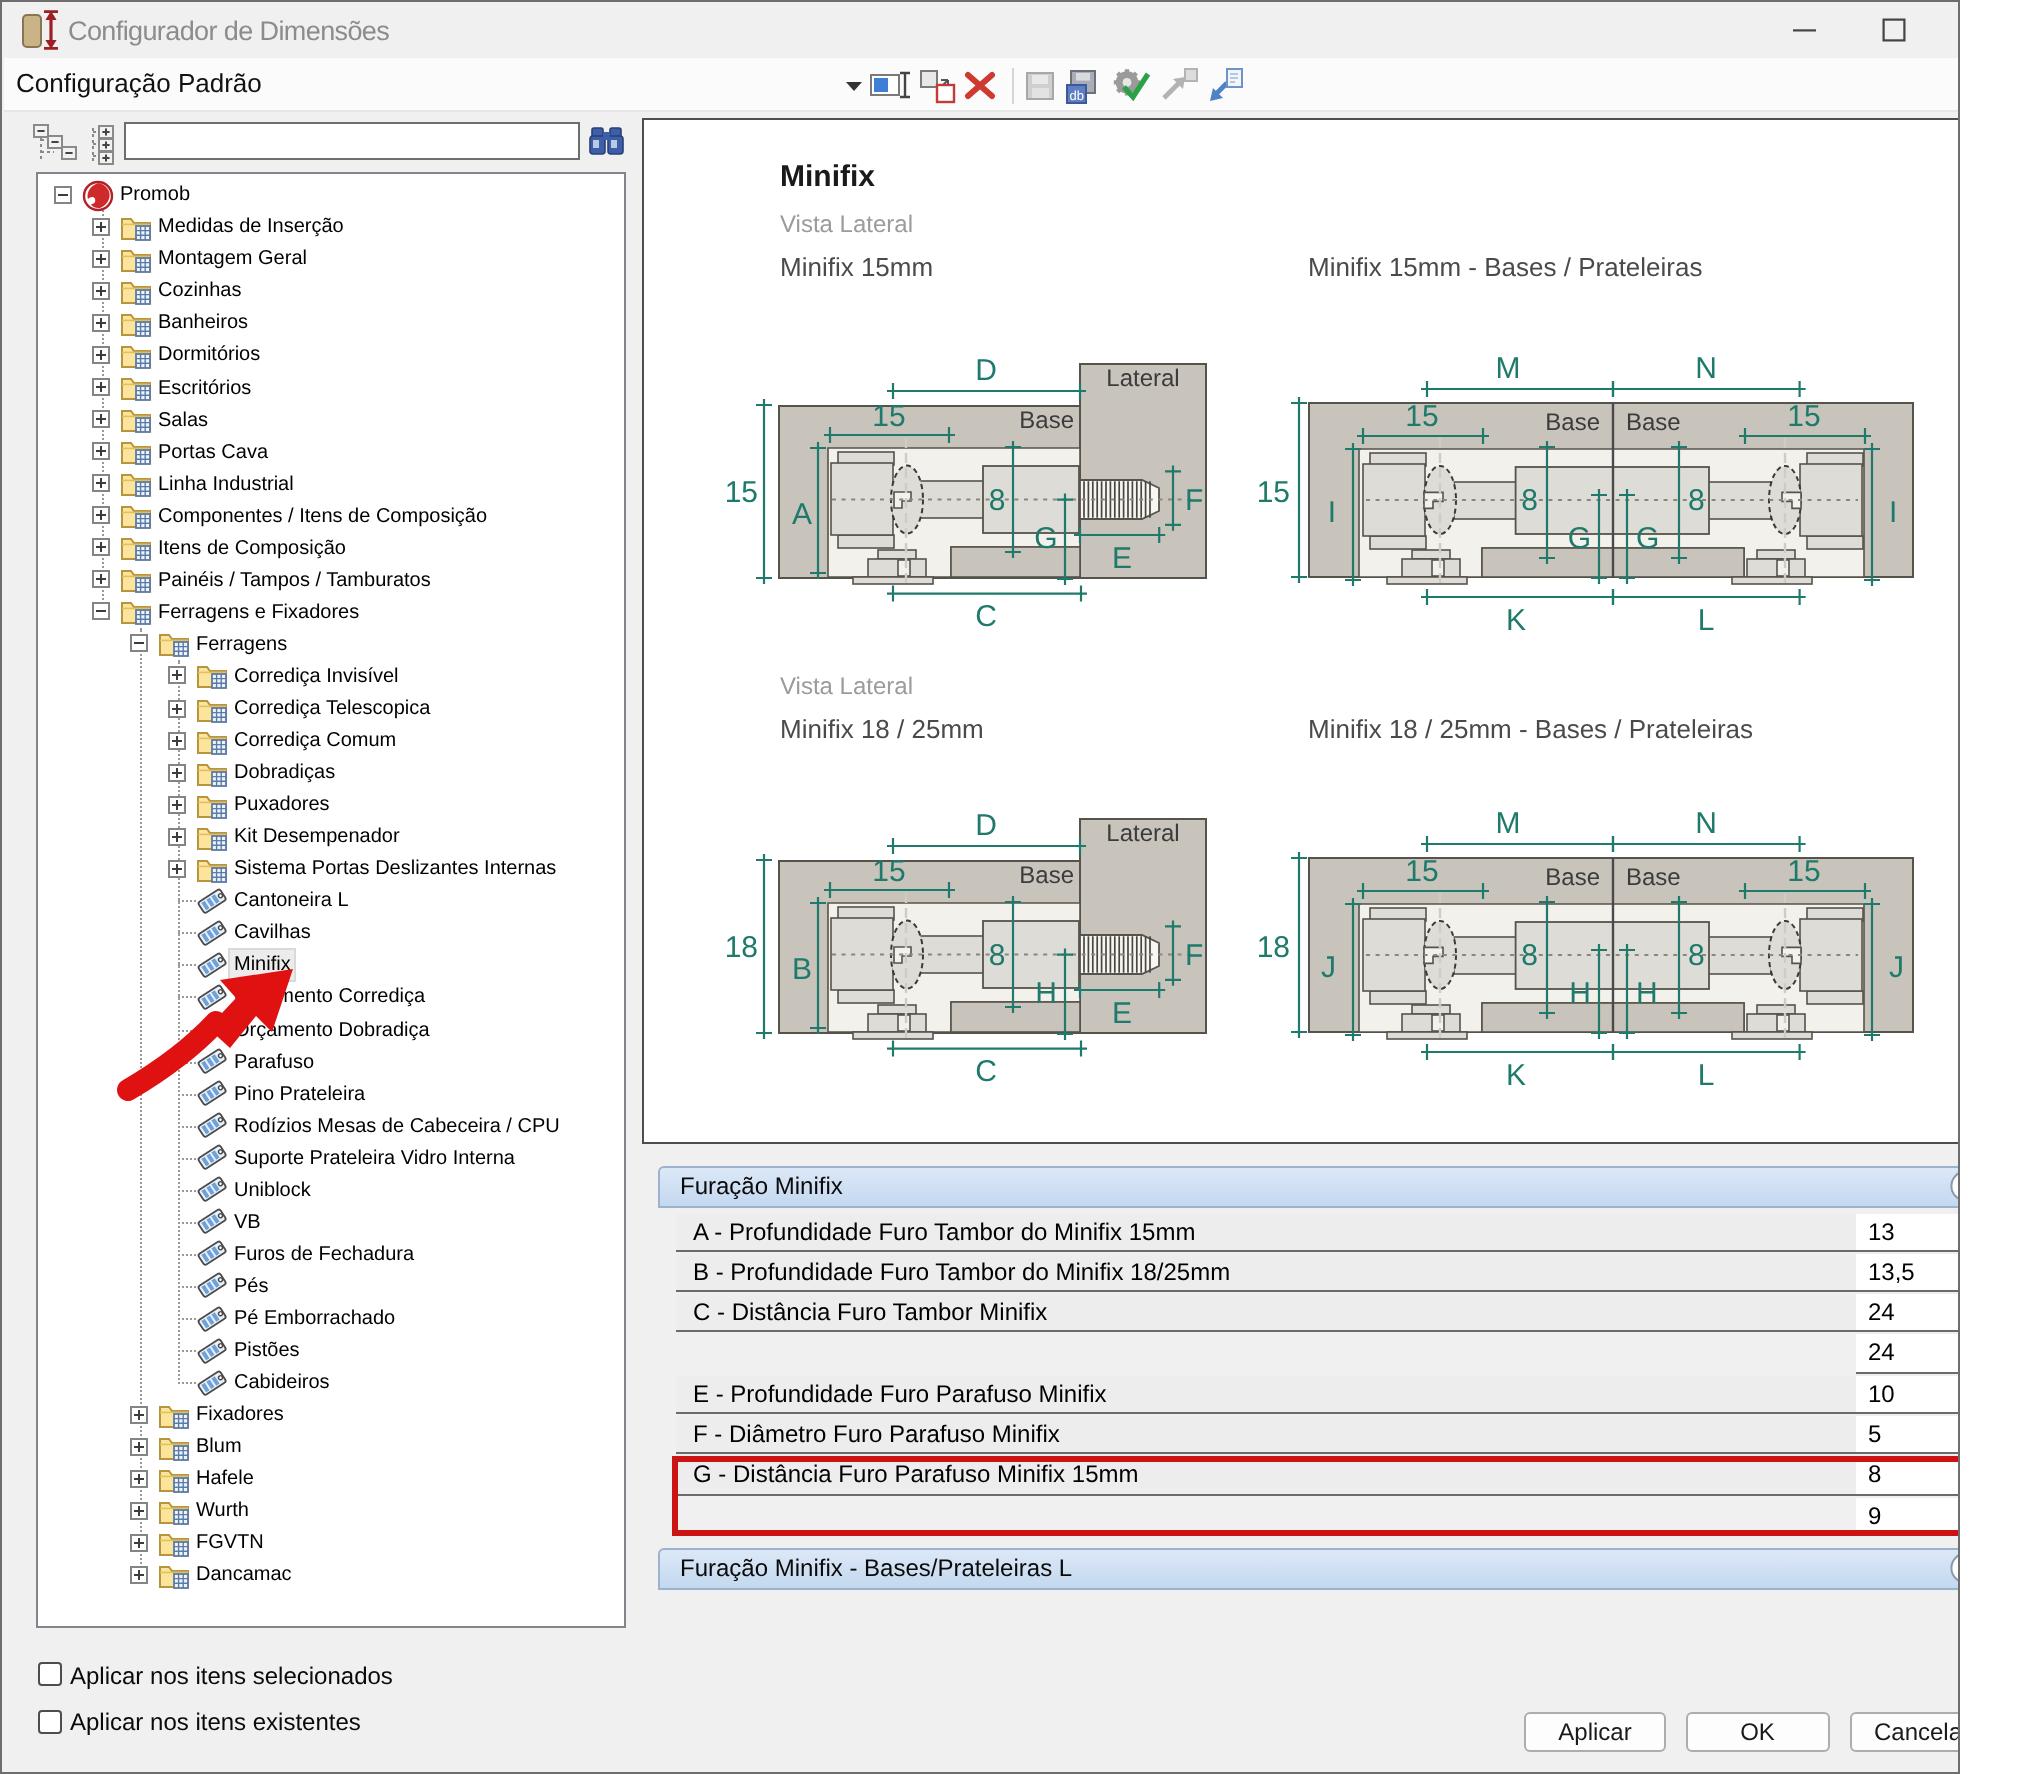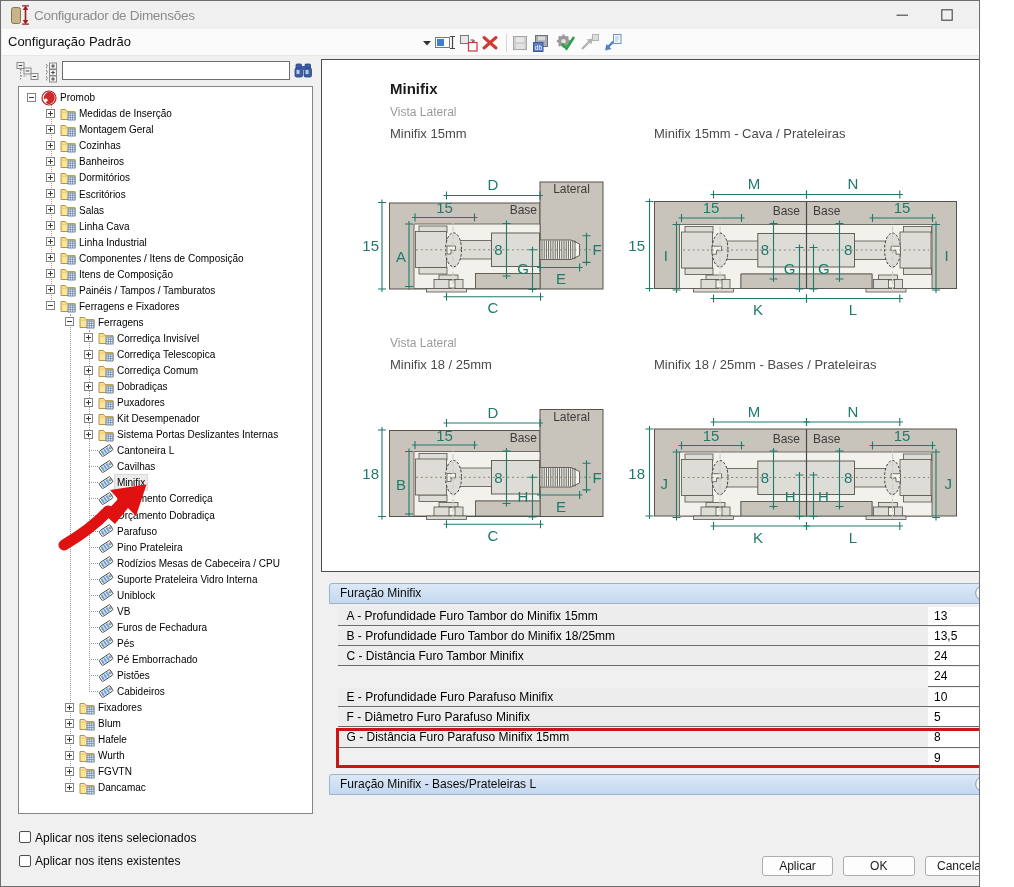--- a/index.html
+++ b/index.html
@@ -236,21 +236,21 @@
       <use href="#i-fold"></use>
     </svg>
 <div class="tl" style="left:78.0px;top:201.6px">Salas</div>
 <div class="eb" style="left:45.0px;top:220.1px">
       <span class="h"></span>
       <span class="v"></span>
     </div>
 <svg class="ti" style="left:59.0px;top:217.1px" width="16" height="16">
       <use href="#i-fold"></use>
     </svg>
-<div class="tl" style="left:78.0px;top:217.6px">Linha Cava</div>
+<div class="tl" style="left:78.0px;top:217.6px">Portas Cava</div>
 <div class="eb" style="left:45.0px;top:236.2px">
       <span class="h"></span>
       <span class="v"></span>
     </div>
 <svg class="ti" style="left:59.0px;top:233.2px" width="16" height="16">
       <use href="#i-fold"></use>
     </svg>
 <div class="tl" style="left:78.0px;top:233.7px">Linha Industrial</div>
 <div class="eb" style="left:45.0px;top:252.2px">
       <span class="h"></span>
@@ -477,21 +477,21 @@
 
 <svg class="abs" style="left:50px;top:460px" width="110" height="95" fill="none">
   <path d="M13 84 C 30 74 44 64 57 50" stroke="#e01111" stroke-width="11" stroke-linecap="round"></path>
   <path d="M95.5 23.5 L59 29 L67 38 L53 53 L64 63 L77 47 L85 55 Z" fill="#e01111"></path>
 </svg>
 
 <div id="draw"></div>
 <div class="abs" style="left:389px;top:78.5px;font-size:15px;font-weight:bold;color:#1a1a1a">Minifix</div>
 <div class="dtitle" style="left:389px;top:104px;color:#9b9b9b;font-size:12px">Vista Lateral</div>
 <div class="dtitle" style="left:389px;top:125px">Minifix 15mm</div>
-<div class="dtitle" style="left:653px;top:125px">Minifix 15mm - Cava / Prateleiras</div>
+<div class="dtitle" style="left:653px;top:125px">Minifix 15mm - Bases / Prateleiras</div>
 <div class="dtitle" style="left:389px;top:335px;color:#9b9b9b;font-size:12px">Vista Lateral</div>
 <div class="dtitle" style="left:389px;top:356px">Minifix 18 / 25mm</div>
 <div class="dtitle" style="left:653px;top:356px">Minifix 18 / 25mm - Bases / Prateleiras</div>
 <svg class="abs" style="left:321px;top:59px" width="679" height="511" viewBox="321 59 679 511">
 <rect x="388.5" y="202" width="150.5" height="86" fill="#c8c4bb" stroke="#56534b" stroke-width="1"></rect>
 <rect x="539" y="181" width="63" height="107" fill="#c8c4bb" stroke="#56534b" stroke-width="1"></rect>
 <path d="M413 223 H539 V272.5 H474.5 V287.5 H413 Z" fill="#f3f1ec" stroke="#56534b" stroke-width="0.8"></path>
 <rect x="474.5" y="272.5" width="64.5" height="15" fill="#c8c4bb" stroke="#56534b" stroke-width="0.8"></rect>
 <rect x="418" y="225" width="28" height="6.5" fill="#dedcd6" stroke="#56534b" stroke-width="0.8"></rect>
 <rect x="418" y="266.5" width="28" height="6.5" fill="#dedcd6" stroke="#56534b" stroke-width="0.8"></rect>

